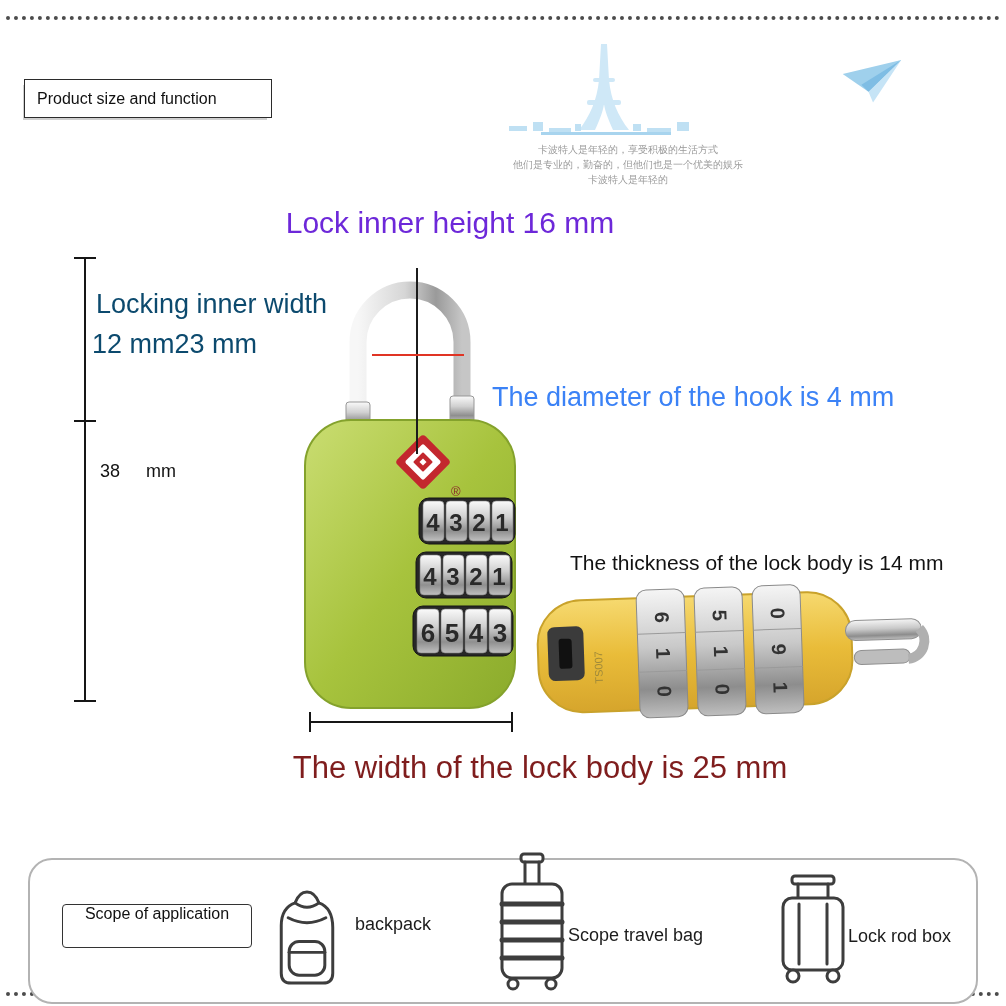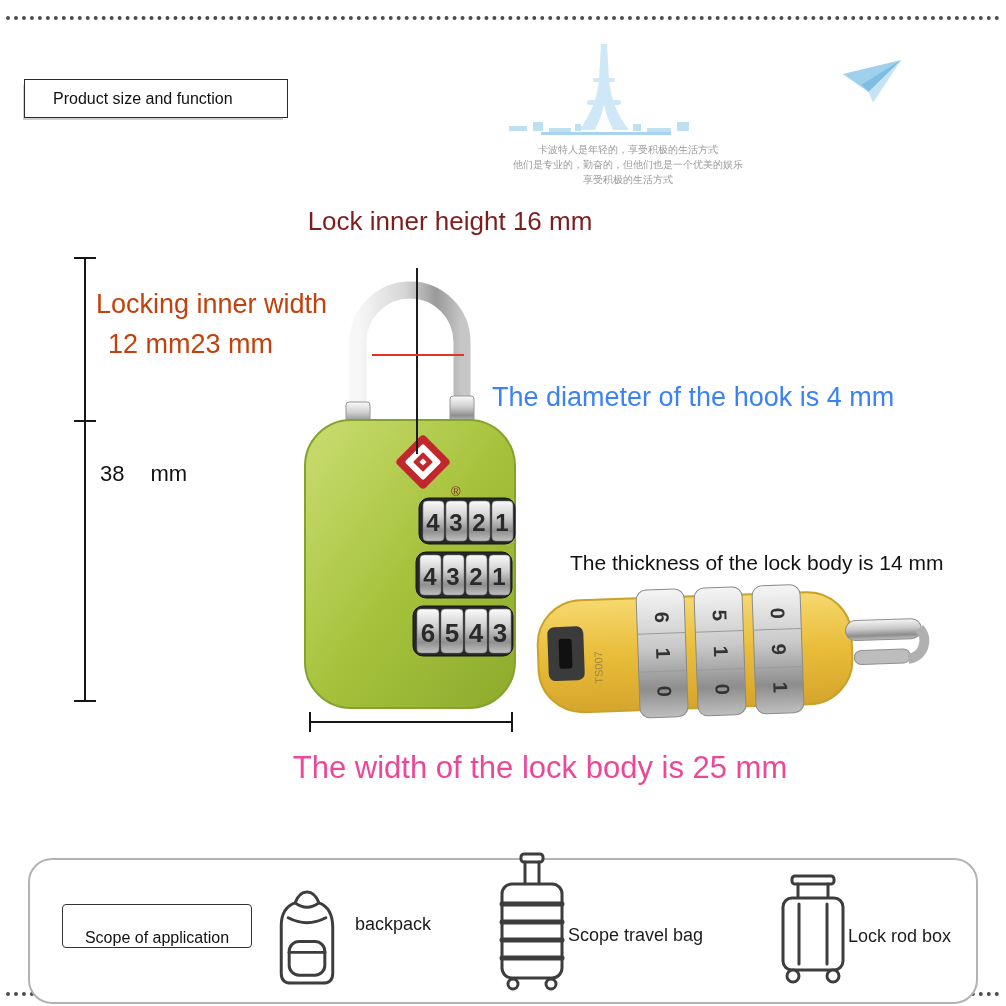--- a/index.html
+++ b/index.html
@@ -4,44 +4,44 @@
 <style>
   html,body{margin:0;padding:0;background:#fff;}
   .canvas{
     position:relative;width:1006px;height:1006px;background:#ffffff;overflow:hidden;
     font-family:"Liberation Sans","DejaVu Sans",sans-serif;color:#141414;
   }
   .abs{position:absolute;}
   .dotted-line{position:absolute;left:6px;right:6px;height:0;border-top:4px dotted #4c4c4c;}
   .badge{
     position:absolute;left:24px;top:79px;width:234px;height:37px;
-    border:1.5px solid #2b2b2b;display:flex;align-items:center;padding-left:28px;
+    border:1.5px solid #2b2b2b;display:flex;align-items:center;padding-left:12px;
     font-size:16px;color:#111;background:#fff;box-shadow:-3px 4px 0 -2px #cfcfcf;
   }
   .cn-text{
     position:absolute;left:504px;top:142px;width:248px;text-align:center;
     font-size:10px;line-height:15px;color:#9a9a9a;
   }
   .h-inner-height{position:absolute;left:240px;top:206px;width:420px;text-align:center;
-    font-size:26px;font-weight:500;color:#7f1d1d;}
-  .maroon{position:absolute;white-space:nowrap;font-size:27px;font-weight:500;color:#c2410c;}
+    font-size:30px;font-weight:500;color:#6d28d9;}
+  .maroon{position:absolute;white-space:nowrap;font-size:27px;font-weight:500;color:#0c4a6e;}
   .hook-label{position:absolute;left:492px;top:382px;white-space:nowrap;font-size:27px;font-weight:500;color:#3b82f6;}
-  .bh-label{position:absolute;left:100px;top:461px;font-size:22px;font-weight:500;color:#121212;display:flex;gap:26px;}
+  .bh-label{position:absolute;left:100px;top:461px;font-size:18px;font-weight:500;color:#121212;display:flex;gap:26px;}
   .thickness-label{position:absolute;left:570px;top:551px;white-space:nowrap;font-size:21px;font-weight:500;color:#121212;}
-  .width-label{position:absolute;left:250px;top:750px;width:580px;text-align:center;font-size:31px;font-weight:500;color:#ec4899;}
+  .width-label{position:absolute;left:250px;top:750px;width:580px;text-align:center;font-size:31px;font-weight:500;color:#7f1d1d;}
   .mline{position:absolute;background:#161616;}
   .red-line{position:absolute;background:#e03424;}
   .black-line{position:absolute;background:#1c1c1c;}
   .bottom-panel{
     position:absolute;left:28px;top:858px;width:946px;height:142px;
     border:2px solid #b3b3b3;border-radius:24px;background:#fff;
   }
   .scope-box{
     position:absolute;left:32px;top:44px;width:188px;height:42px;border:1.5px solid #333;
-    border-radius:4px;display:flex;align-items:flex-end;justify-content:center;
+    border-radius:4px;display:flex;align-items:flex-start;justify-content:center;
     font-size:16px;color:#111;
   }
   .app-label{position:absolute;font-size:18px;font-weight:500;color:#1c1c1c;white-space:nowrap;}
 </style>
 </head>
 <body>
 
 <div class="canvas">
 
   <div class="dotted-line" style="top:16px;"></div>
@@ -71,26 +71,26 @@
 
   <svg class="abs" style="left:842px;top:56px;transform:rotate(8deg);" width="58" height="50" viewBox="0 0 58 50">
     <polygon points="0,22 56,0 28,36" fill="#9fd0ec"></polygon>
     <polygon points="28,36 56,0 34,46" fill="#c6e4f6"></polygon>
     <polygon points="20,30 56,0 28,36" fill="#7fbde4"></polygon>
   </svg>
 
   <div class="cn-text">
     <div>卡波特人是年轻的，享受积极的生活方式</div>
     <div>他们是专业的，勤奋的，但他们也是一个优美的娱乐</div>
-    <div>享受积极的生活方式</div>
+    <div>卡波特人是年轻的</div>
   </div>
 
   <div class="h-inner-height">Lock inner height 16 mm</div>
   <div class="maroon" style="left:96px;top:289px;">Locking inner width</div>
-  <div class="maroon" style="left:108px;top:329px;">12 mm23 mm</div>
+  <div class="maroon" style="left:92px;top:329px;">12 mm23 mm</div>
   <div class="hook-label">The diameter of the hook is 4 mm</div>
   <div class="bh-label">
     <span>38</span>
     <span>mm</span>
   </div>
   <div class="thickness-label">The thickness of the lock body is 14 mm</div>
   <div class="width-label">The width of the lock body is 25 mm</div>
 
   <div class="mline" style="left:84px;top:258px;width:2px;height:444px;"></div>
   <div class="mline" style="left:74px;top:257px;width:22px;height:2px;"></div>

